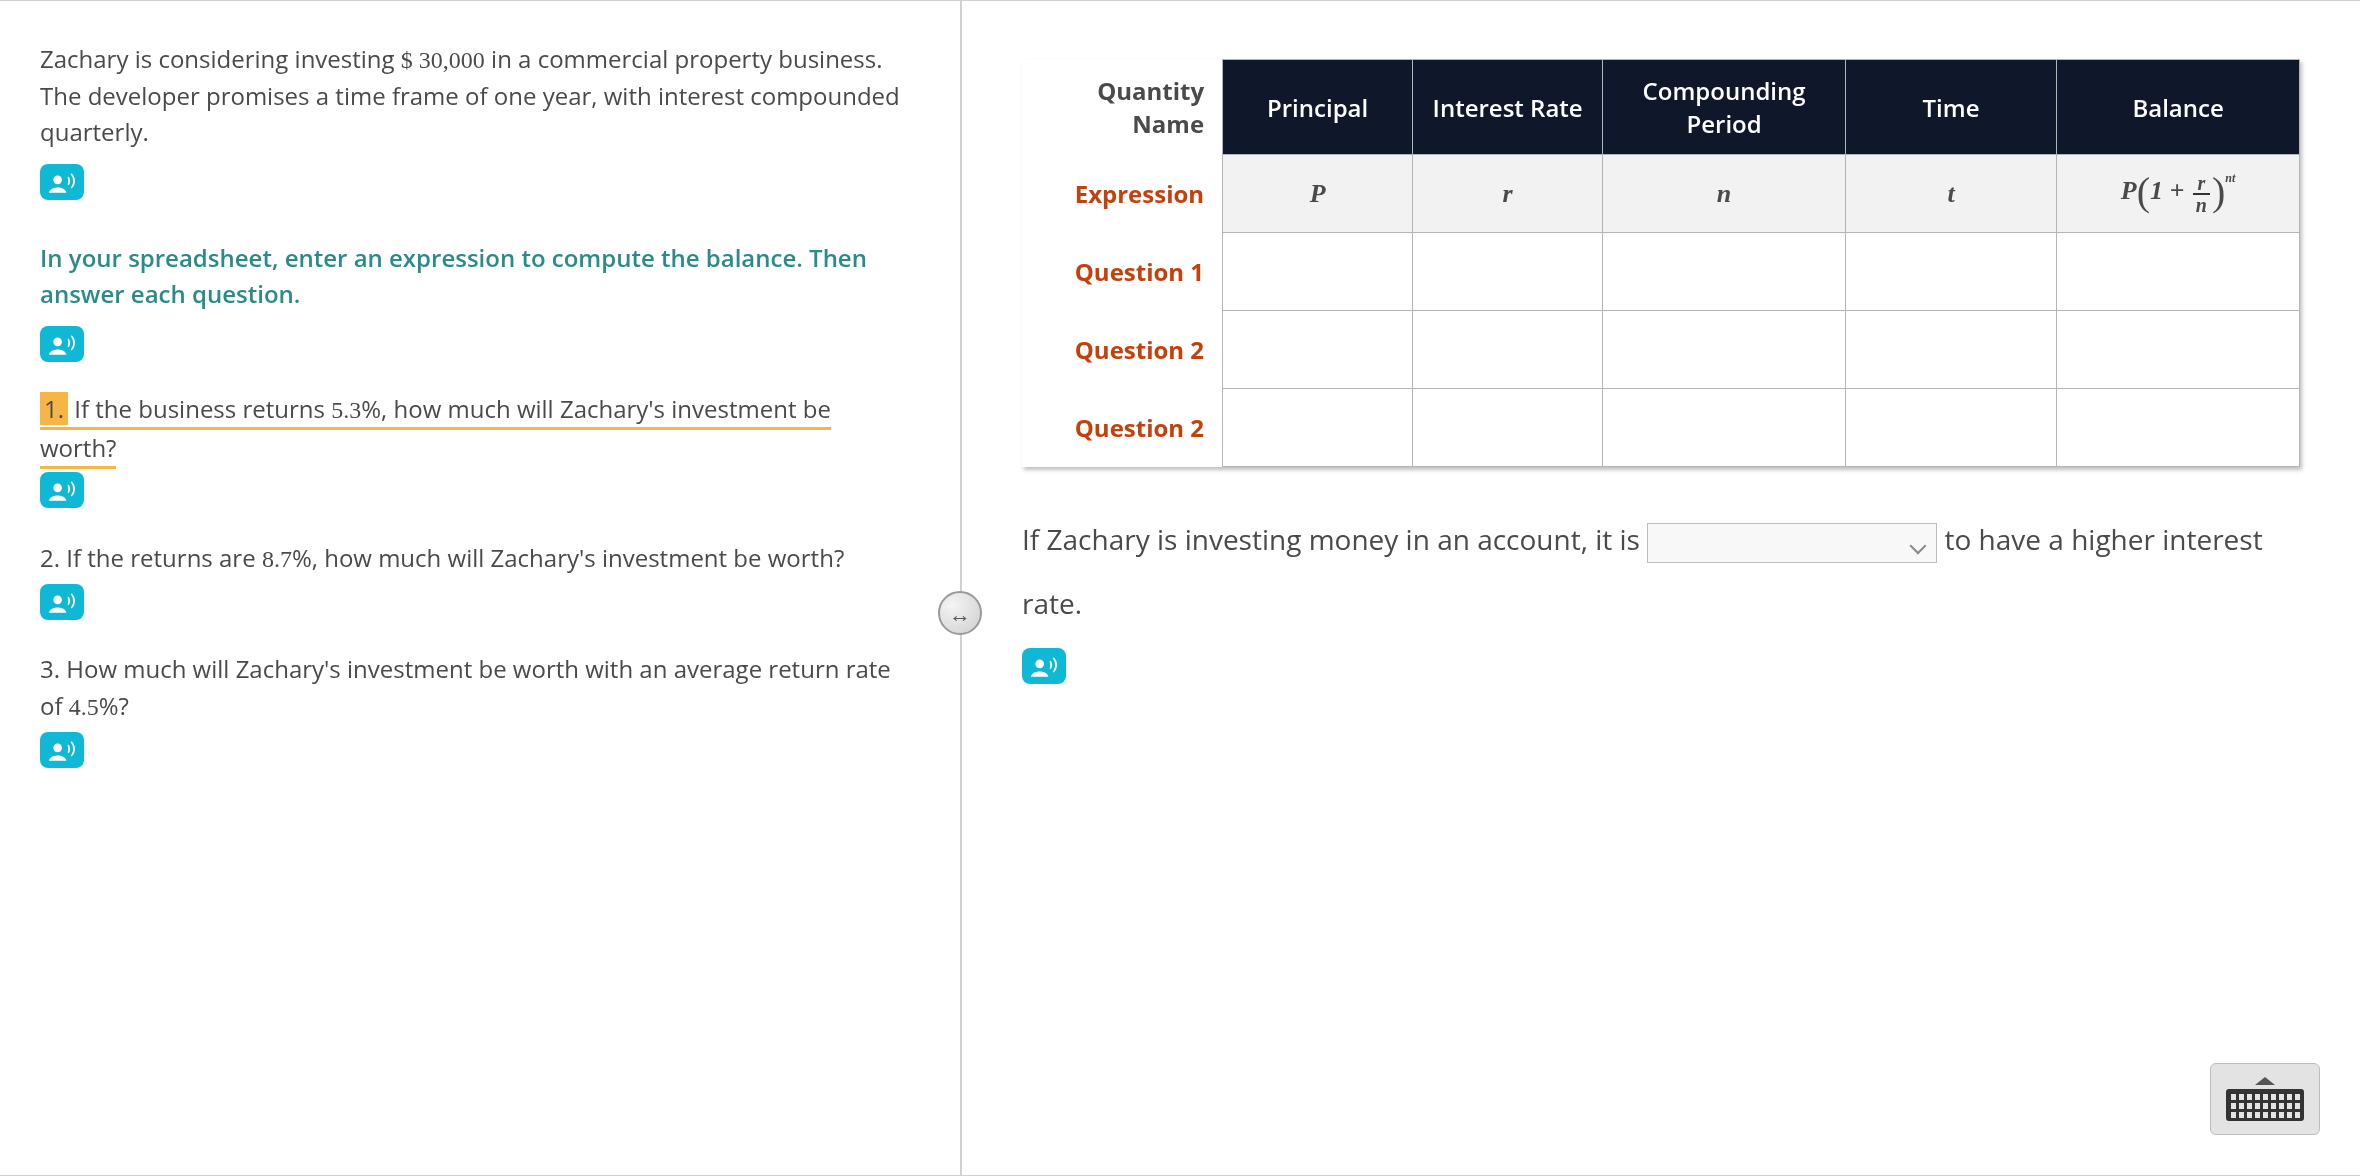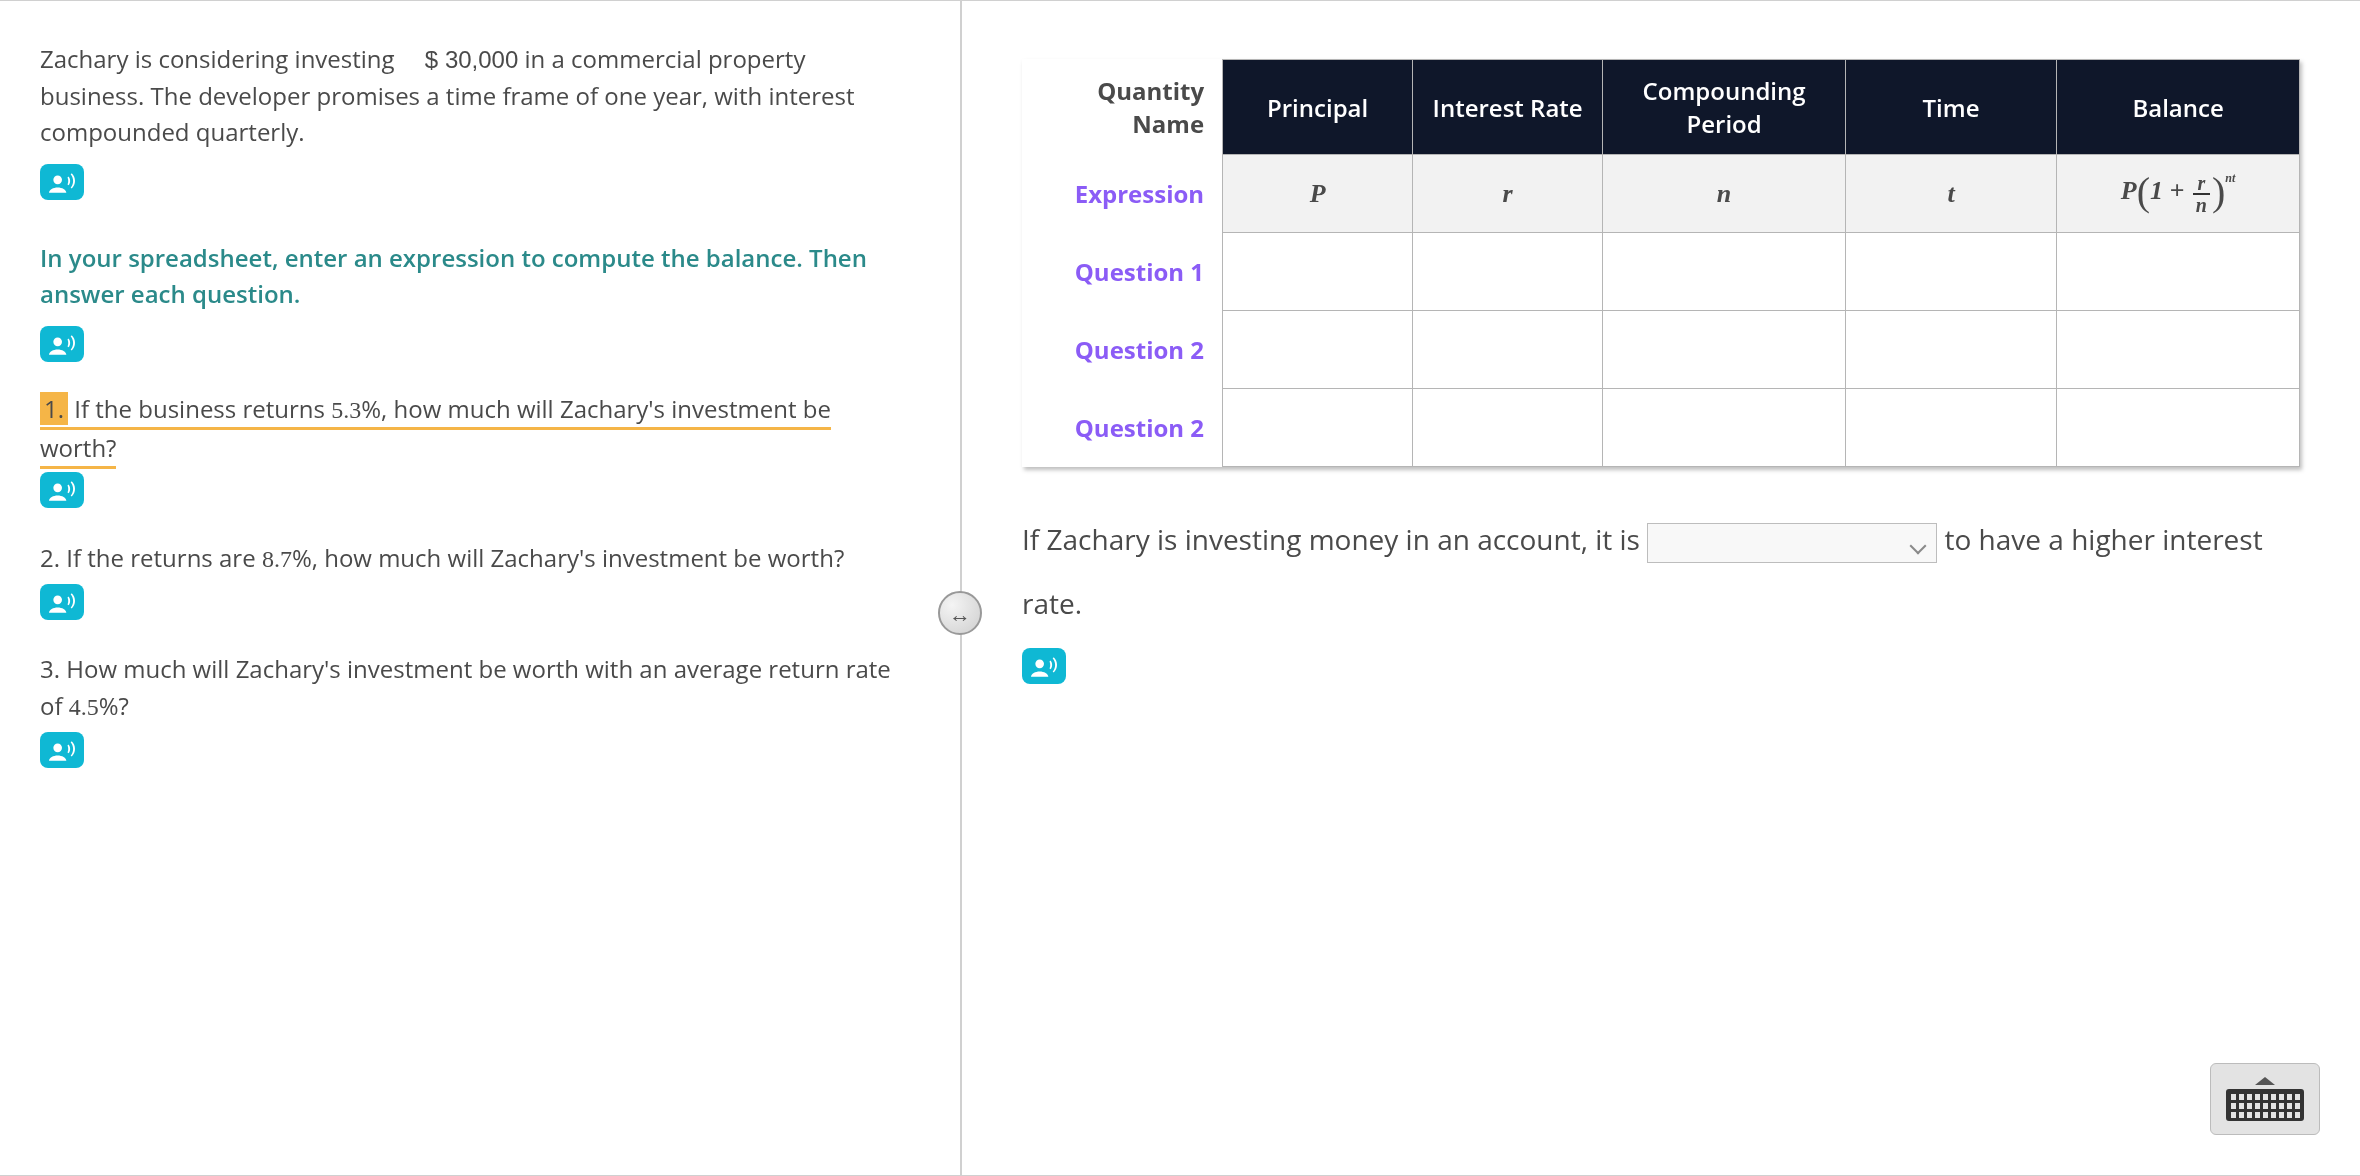--- a/index.html
+++ b/index.html
@@ -30,21 +30,21 @@
   }
   .right-panel {
     flex: 1;
     padding: 58px 60px 40px 60px;
     position: relative;
   }
   .intro-text {
     line-height: 1.5;
     margin-bottom: 8px;
   }
-  .amount { font-family: Liberation Sans, sans-serif; margin-left: 24px; }
+  .amount { font-family: Liberation Serif, serif; }
   .instruction {
     color: #2b8a8a;
     font-weight: 600;
     line-height: 1.5;
     margin-top: 40px;
     margin-bottom: 8px;
   }
   .q-block {
     margin-top: 28px;
     line-height: 1.55;
@@ -95,21 +95,21 @@
   }
   table.data-table th, table.data-table td {
     border: 1px solid #b5b5b5;
     padding: 14px 10px;
     text-align: center;
     vertical-align: middle;
     height: 78px;
   }
   table.data-table th.rowhdr {
     background: #fff;
-    color: #8b5cf6;
+    color: #c2410c;
     font-weight: 700;
     border: none;
     text-align: right;
     padding-right: 18px;
     width: 190px;
   }
   table.data-table thead th {
     background: #0f172a;
     color: #fff;
     font-weight: 600;

